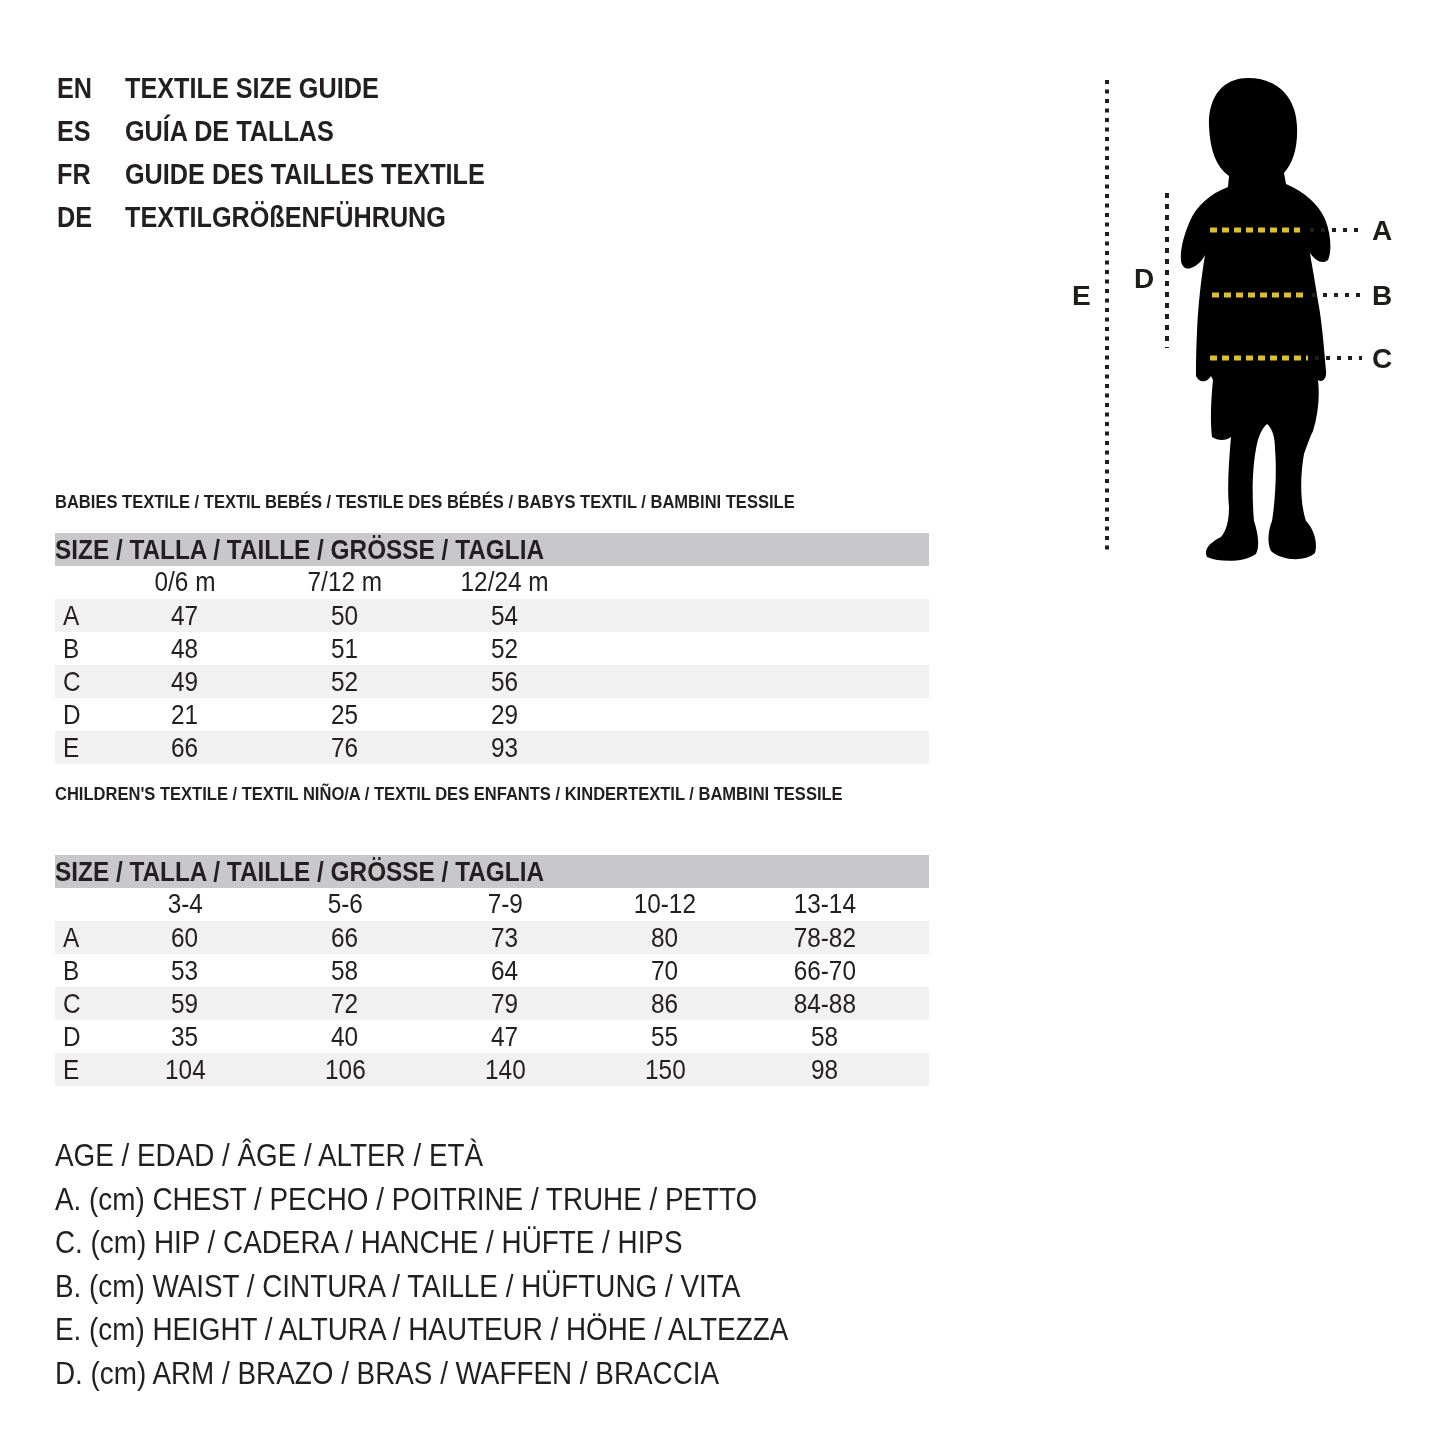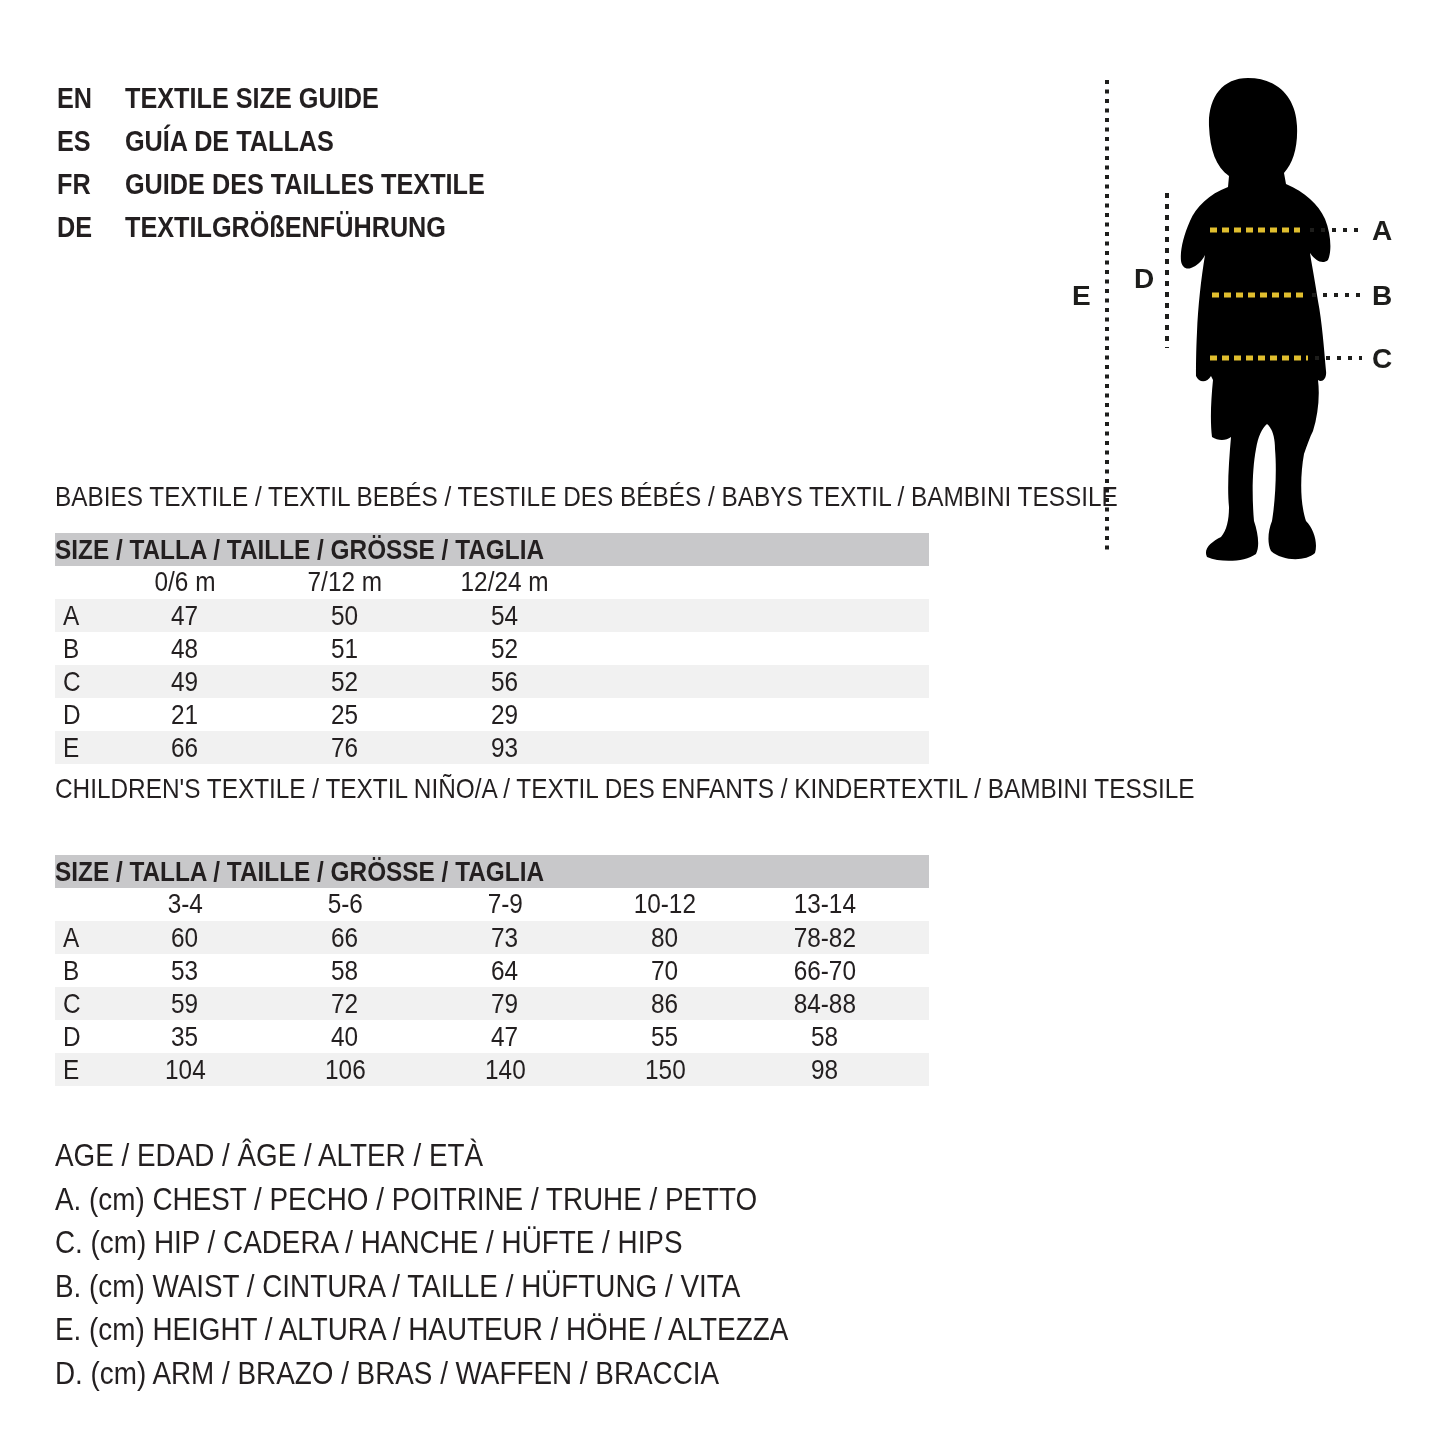--- a/index.html
+++ b/index.html
@@ -11,29 +11,29 @@
     font-family:"Liberation Sans", sans-serif;
     color:#231f20;
   }
 
   
   .cx  { display:inline-block; transform:scaleX(0.87); transform-origin:0 50%; white-space:nowrap; }
   .cxc { display:inline-block; transform:scaleX(0.87); transform-origin:50% 50%; white-space:nowrap; }
 
   
   .langs { position:absolute; left:57px; top:72px; }
-  .lang-row { display:flex; align-items:flex-end; height:43px; font-size:29px; font-weight:700; }
+  .lang-row { display:flex; align-items:flex-start; height:43px; font-size:29px; font-weight:700; }
   .lang-code { width:68px; }
   .lang-title { }
 
   
   .section-heading {
     position:absolute; left:55px; height:33px;
-    display:flex; align-items:center;
-    font-size:28px; font-weight:400;
+    display:flex; align-items:flex-end;
+    font-size:19px; font-weight:700;
   }
   #babies-heading   { top:480px; }
   #children-heading { top:772px; }
 
   
   .sizetable { position:absolute; left:55px; width:874px; font-size:28px; }
   #babies-table   { top:533px; }
   #children-table { top:855px; }
   .thead {
     height:33px; background:#c8c8ca;

